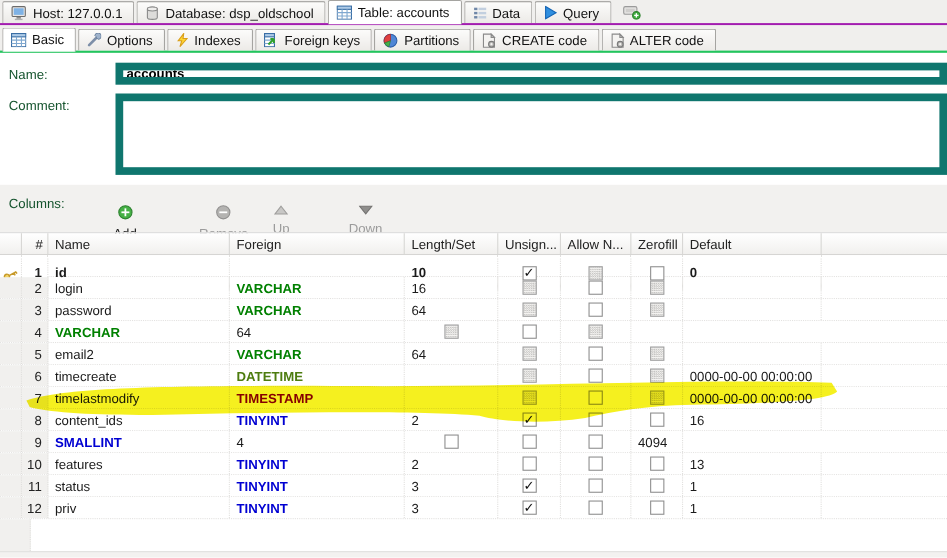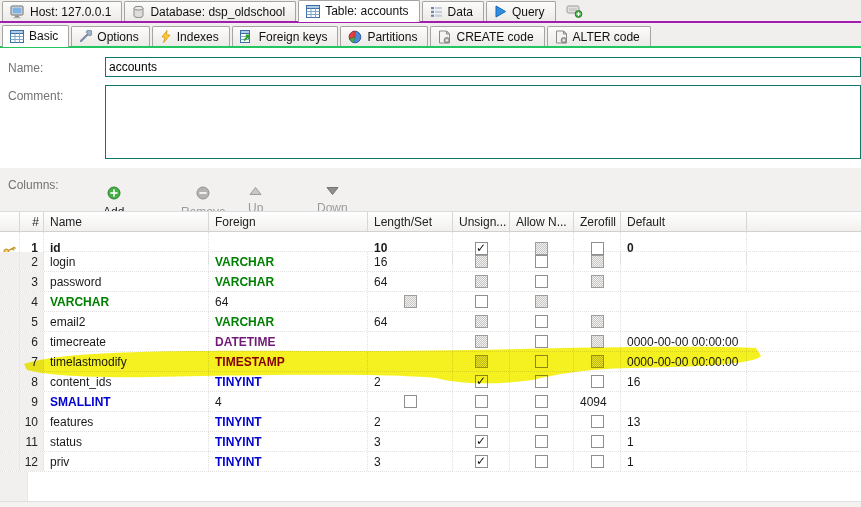--- a/index.html
+++ b/index.html
@@ -16,24 +16,24 @@
   .strip-sub { top:23px; height:25px; border-bottom:2px solid #22c55e; padding-left:2px; }
   .tab {
     display:inline-flex; align-items:center; gap:5px; height:20px; padding:0 10px 0 7px;
     margin-right:2px; border:1px solid #a5a4a1; border-bottom:none; border-radius:2px 2px 0 0;
     background:linear-gradient(#fcfcfb,#eceae7); white-space:nowrap; cursor:default; color:#111;
   }
   .tab.active { background:#ffffff; height:22px; margin-bottom:-1px; padding-bottom:1px; }
   .tool-lone { display:inline-flex; align-items:center; height:20px; padding:0 4px; margin-left:4px; }
 
   
-  .form-label { position:absolute; left:8px; color:#737373; }
+  .form-label { position:absolute; left:8px; color:#14532d; }
   .txt-input {
-    position:absolute; left:105px; width:756px; border:1px solid #0f766e; background:#fff;
-    font-family:inherit; font-size:12px; padding:0 3px; color:#000; outline:none;
+    position:absolute; left:105px; width:756px; border:7px solid #0f766e; background:#fff;
+    font-family:inherit; font-size:12px; padding:0 3px; color:#000; outline:none;font-weight:bold;
   }
   #name-input { top:57px; height:20px; }
   #comment-input { top:85px; height:74px; resize:none; padding-top:2px; }
 
   
   .col-toolbar { position:absolute; left:0; top:168px; width:861px; height:43px; background:#f2f1ef; }
   .col-toolbar .form-label { top:10px; }
   .tb-btn { position:absolute; top:18px; display:inline-flex; align-items:center; gap:5px; cursor:pointer;flex-direction:column; }
   .tb-btn.disabled { color:#9b9b9b; cursor:default; }
 
@@ -361,21 +361,21 @@
         <div class="c cbc">
           <div class="cb cb-disabled"></div>
         </div>
         <div class="c def"></div>
         <div class="c com" style="border-right: none;"></div>
       </div>
       <div class="grid-row">
         <div class="c gutter"></div>
         <div class="c num">6</div>
         <div class="c name">timecreate</div>
-        <div class="c type b" style="color: #701a75;">DATETIME</div>
+        <div class="c type b" style="color: #4d7c0f;">DATETIME</div>
         <div class="c len"></div>
         <div class="c cbc">
           <div class="cb cb-disabled"></div>
         </div>
         <div class="c cbc">
           <div class="cb cb-unchecked"></div>
         </div>
         <div class="c cbc">
           <div class="cb cb-disabled"></div>
         </div>

